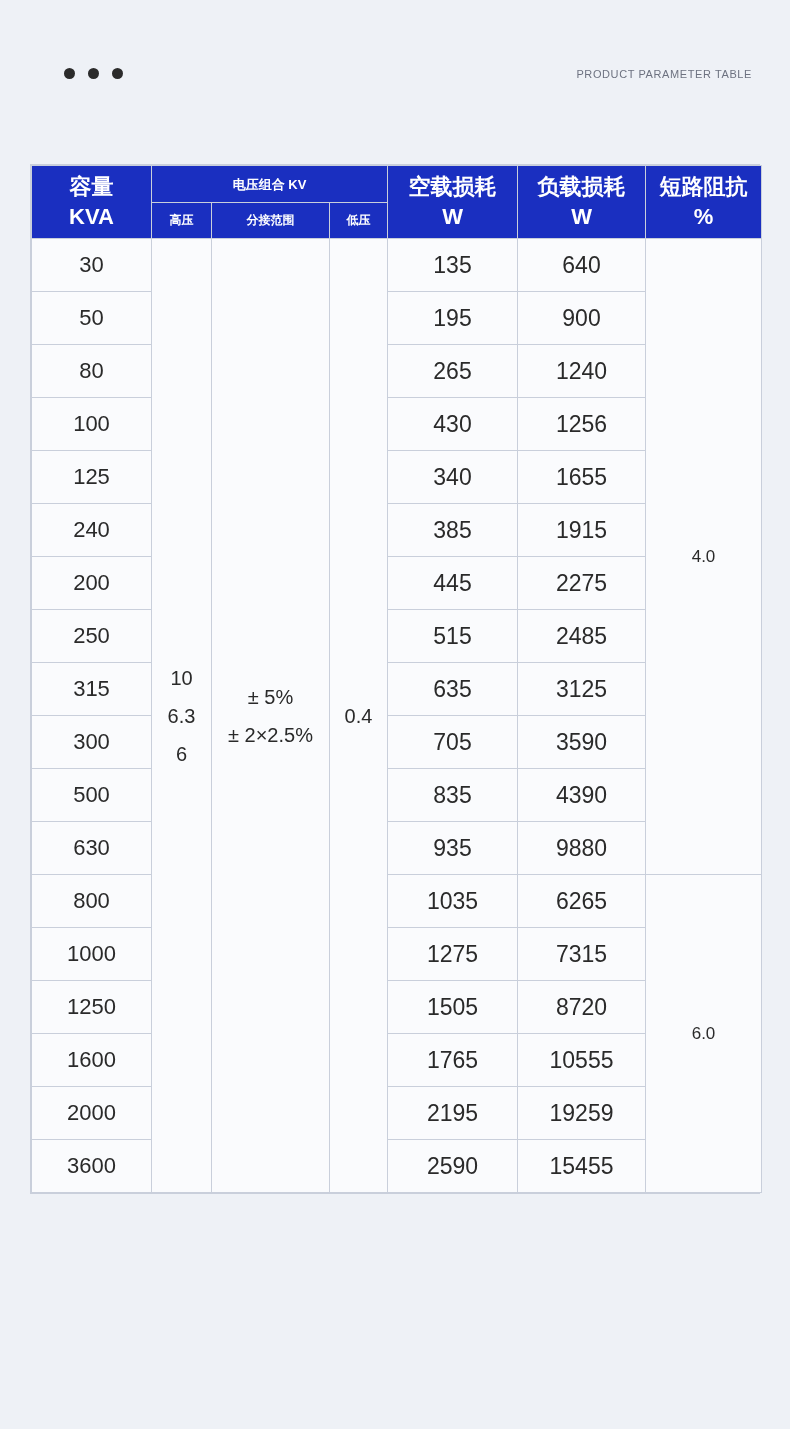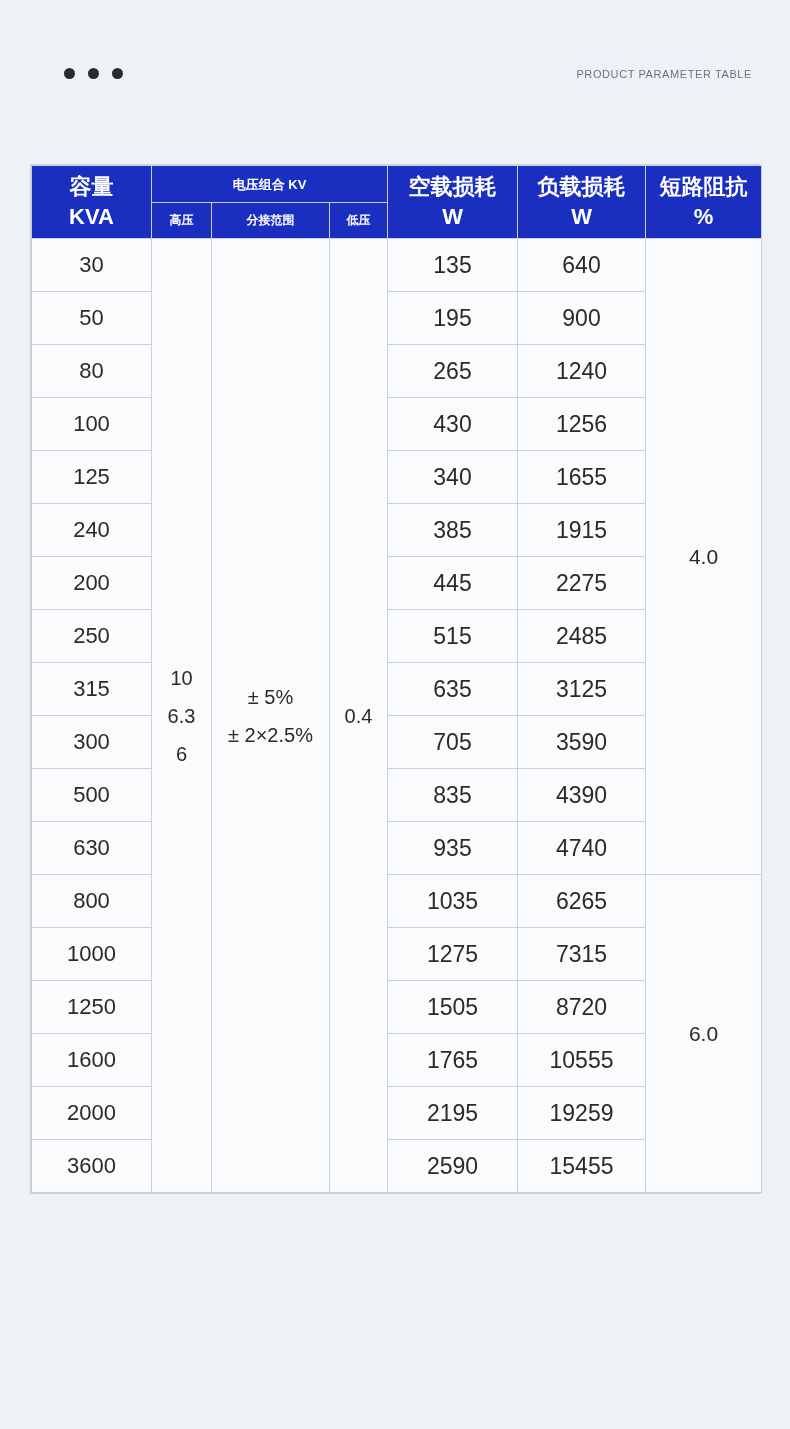--- a/index.html
+++ b/index.html
@@ -124,21 +124,21 @@
     background: #fafbfd;
   }
   tbody td.kva {
     font-size: 22px;
   }
   td.span-cell {
     font-size: 20px;
     line-height: 1.9;
   }
   td.imp {
-    font-size: 21px;
+    font-size: 17px;
   }
   .multi {
     white-space: pre-line;
     line-height: 1.95;
   }
 </style>
 </head>
 <body>
 
 <div class="page">
@@ -241,21 +241,21 @@
           <td>3590</td>
         </tr>
         <tr>
           <td class="kva">500</td>
           <td>835</td>
           <td>4390</td>
         </tr>
         <tr>
           <td class="kva">630</td>
           <td>935</td>
-          <td>4740</td>
+          <td>9880</td>
         </tr>
         <tr>
           <td class="kva">800</td>
           <td>1035</td>
           <td>6265</td>
           <td class="imp" rowspan="6">6.0</td>
         </tr>
         <tr>
           <td class="kva">1000</td>
           <td>1275</td>

